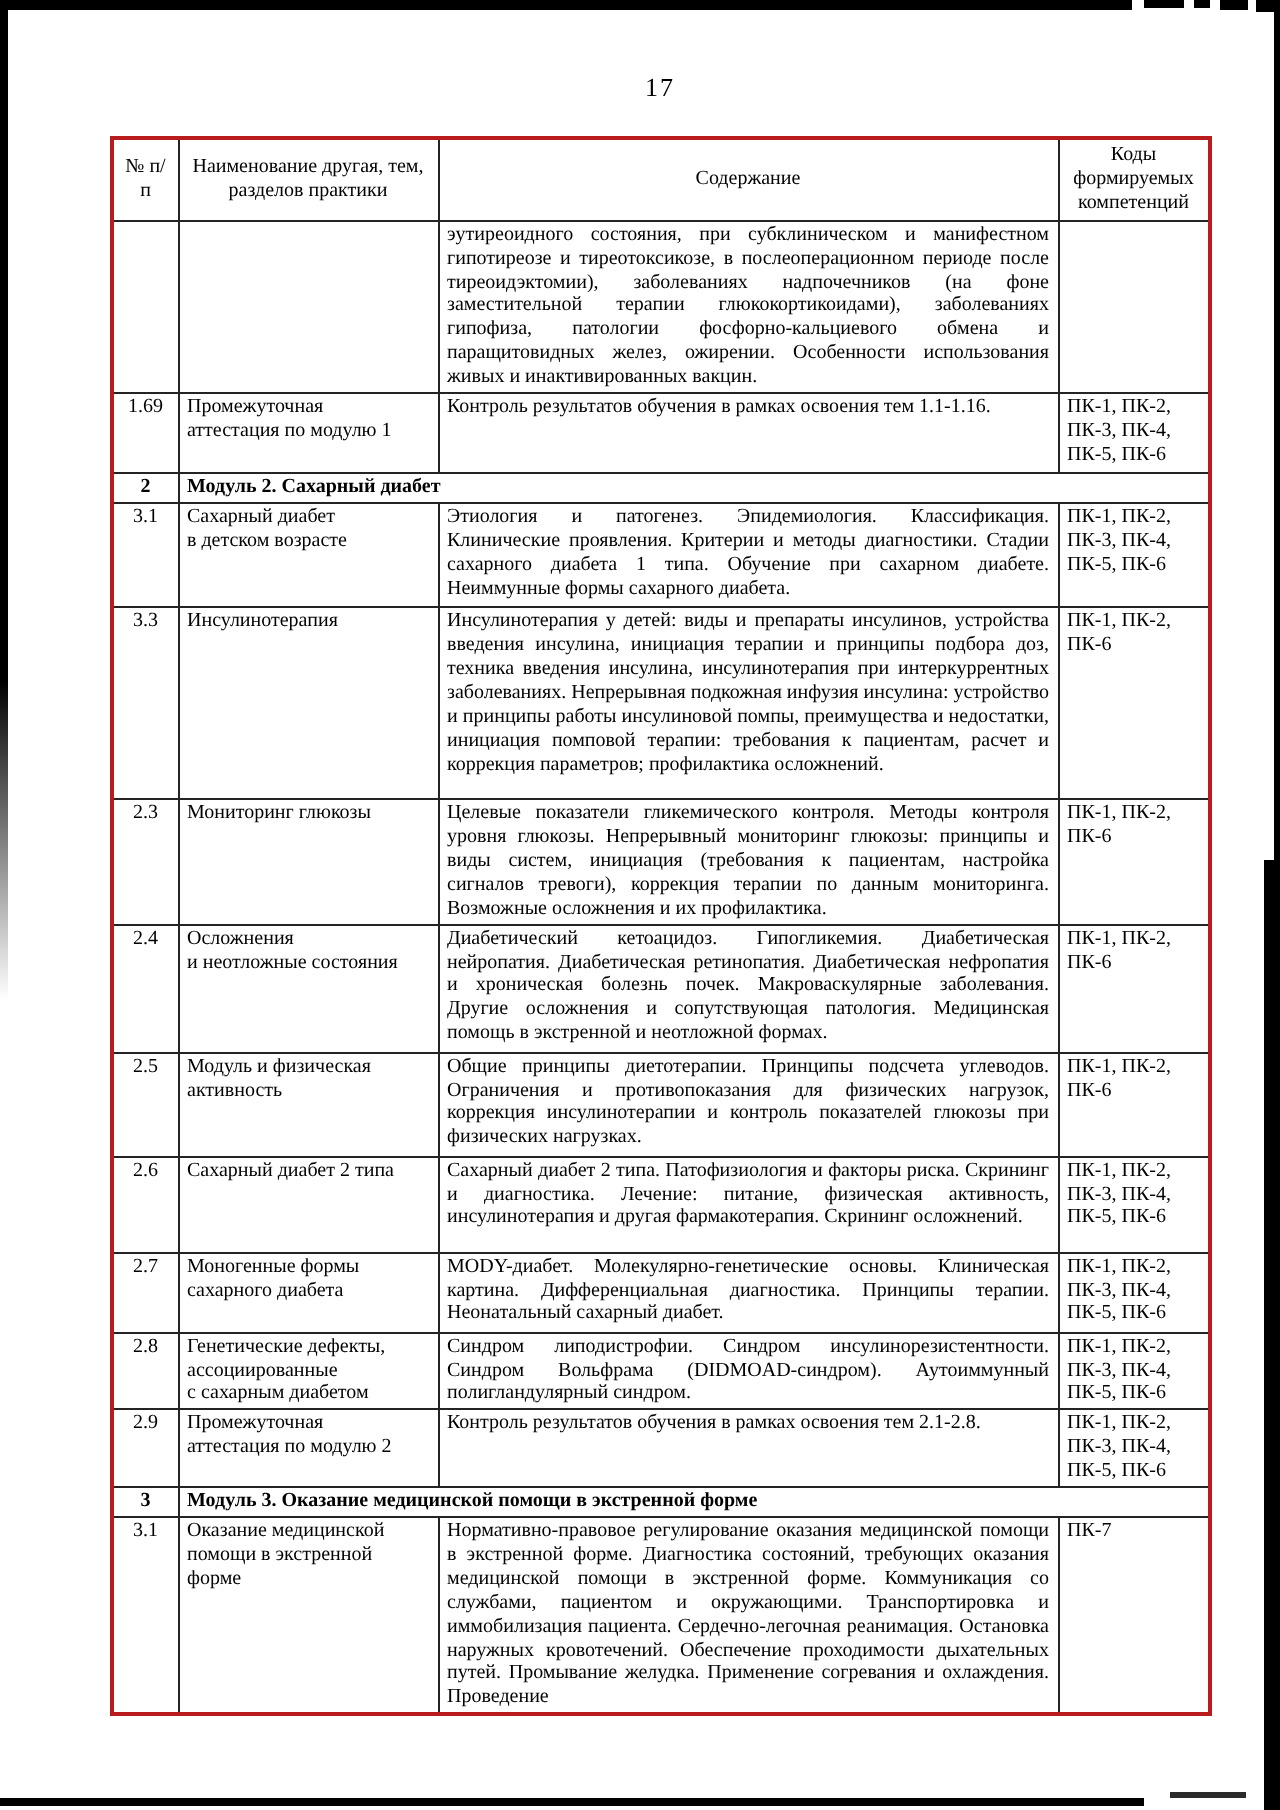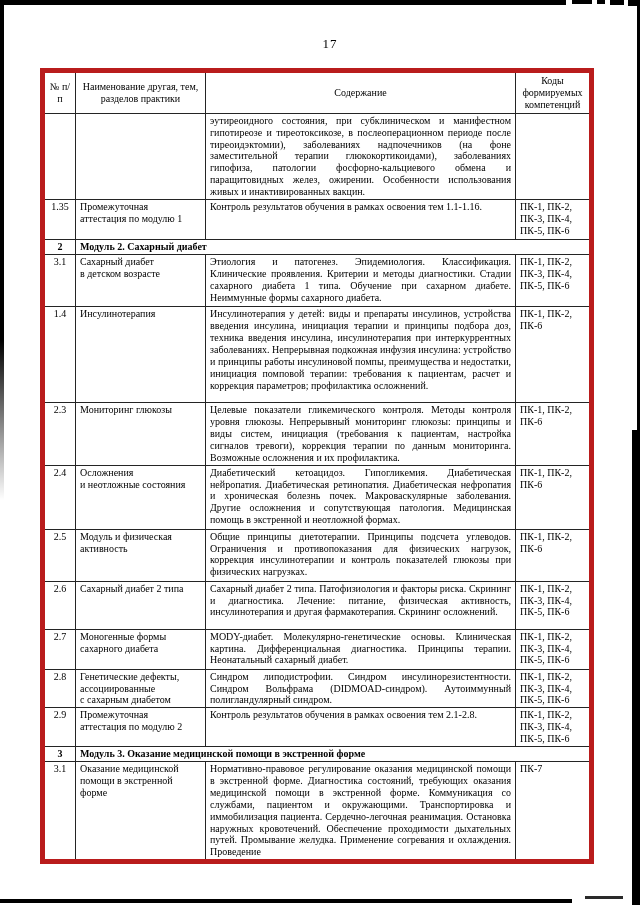--- a/index.html
+++ b/index.html
@@ -6,23 +6,23 @@
   .page{
     position:relative;width:640px;height:905px;background:#ffffff;
     font-family:"Liberation Serif","DejaVu Serif",serif;color:#000000;
     overflow:hidden;margin:0 auto;
   }
   .page-number{
     position:absolute;top:36px;left:0;width:660px;text-align:center;
     font-size:13px;letter-spacing:1px;
   }
   table.curriculum{
-    position:absolute;left:40px;top:68px;width:549px;
+    position:absolute;left:55px;top:68px;width:549px;
     border-collapse:collapse;table-layout:fixed;
-    border:5px solid #b91c1c;
+    border:2px solid #b91c1c;
   }
   .curriculum th,.curriculum td{
     border:1px solid #242424;
     font-size:10px;line-height:11.9px;
     padding:1px 4px;vertical-align:top;overflow:hidden;
   }
   .curriculum th{
     text-align:center;vertical-align:middle;font-weight:normal;padding:2px 3px;
   }
   .c-num{text-align:center;padding:1px 1px;}
@@ -86,39 +86,39 @@
       </tr>
     </thead>
     <tbody>
       <tr class="rh0">
         <td class="c-num"></td>
         <td class="c-name"></td>
         <td class="c-content">эутиреоидного состояния, при субклиническом и манифестном гипотиреозе и тиреотоксикозе, в послеоперационном периоде после тиреоидэктомии), заболеваниях надпочечников (на фоне заместительной терапии глюкокортикоидами), заболеваниях гипофиза, патологии фосфорно-кальциевого обмена и паращитовидных желез, ожирении. Особенности использования живых и инактивированных вакцин.</td>
         <td class="c-codes"></td>
       </tr>
       <tr class="rh1">
-        <td class="c-num">1.35</td>
+        <td class="c-num">1.69</td>
         <td class="c-name">Промежуточная
 аттестация по модулю 1</td>
         <td class="c-content">Контроль результатов обучения в рамках освоения тем 1.1-1.16.</td>
         <td class="c-codes">ПК-1, ПК-2, ПК-3, ПК-4, ПК-5, ПК-6</td>
       </tr>
       <tr class="rh2">
         <td class="c-num module-num">2</td>
         <td class="module-title" colspan="3">Модуль 2. Сахарный диабет</td>
       </tr>
       <tr class="rh3">
         <td class="c-num">3.1</td>
         <td class="c-name">Сахарный диабет
 в детском возрасте</td>
         <td class="c-content">Этиология и патогенез. Эпидемиология. Классификация. Клинические проявления. Критерии и методы диагностики. Стадии сахарного диабета 1 типа. Обучение при сахарном диабете. Неиммунные формы сахарного диабета.</td>
         <td class="c-codes">ПК-1, ПК-2, ПК-3, ПК-4, ПК-5, ПК-6</td>
       </tr>
       <tr class="rh4">
-        <td class="c-num">1.4</td>
+        <td class="c-num">3.3</td>
         <td class="c-name">Инсулинотерапия</td>
         <td class="c-content">Инсулинотерапия у детей: виды и препараты инсулинов, устройства введения инсулина, инициация терапии и принципы подбора доз, техника введения инсулина, инсулинотерапия при интеркуррентных заболеваниях. Непрерывная подкожная инфузия инсулина: устройство и принципы работы инсулиновой помпы, преимущества и недостатки, инициация помповой терапии: требования к пациентам, расчет и коррекция параметров; профилактика осложнений.</td>
         <td class="c-codes">ПК-1, ПК-2, ПК-6</td>
       </tr>
       <tr class="rh5">
         <td class="c-num">2.3</td>
         <td class="c-name">Мониторинг глюкозы</td>
         <td class="c-content">Целевые показатели гликемического контроля. Методы контроля уровня глюкозы. Непрерывный мониторинг глюкозы: принципы и виды систем, инициация (требования к пациентам, настройка сигналов тревоги), коррекция терапии по данным мониторинга. Возможные осложнения и их профилактика.</td>
         <td class="c-codes">ПК-1, ПК-2, ПК-6</td>
       </tr>

